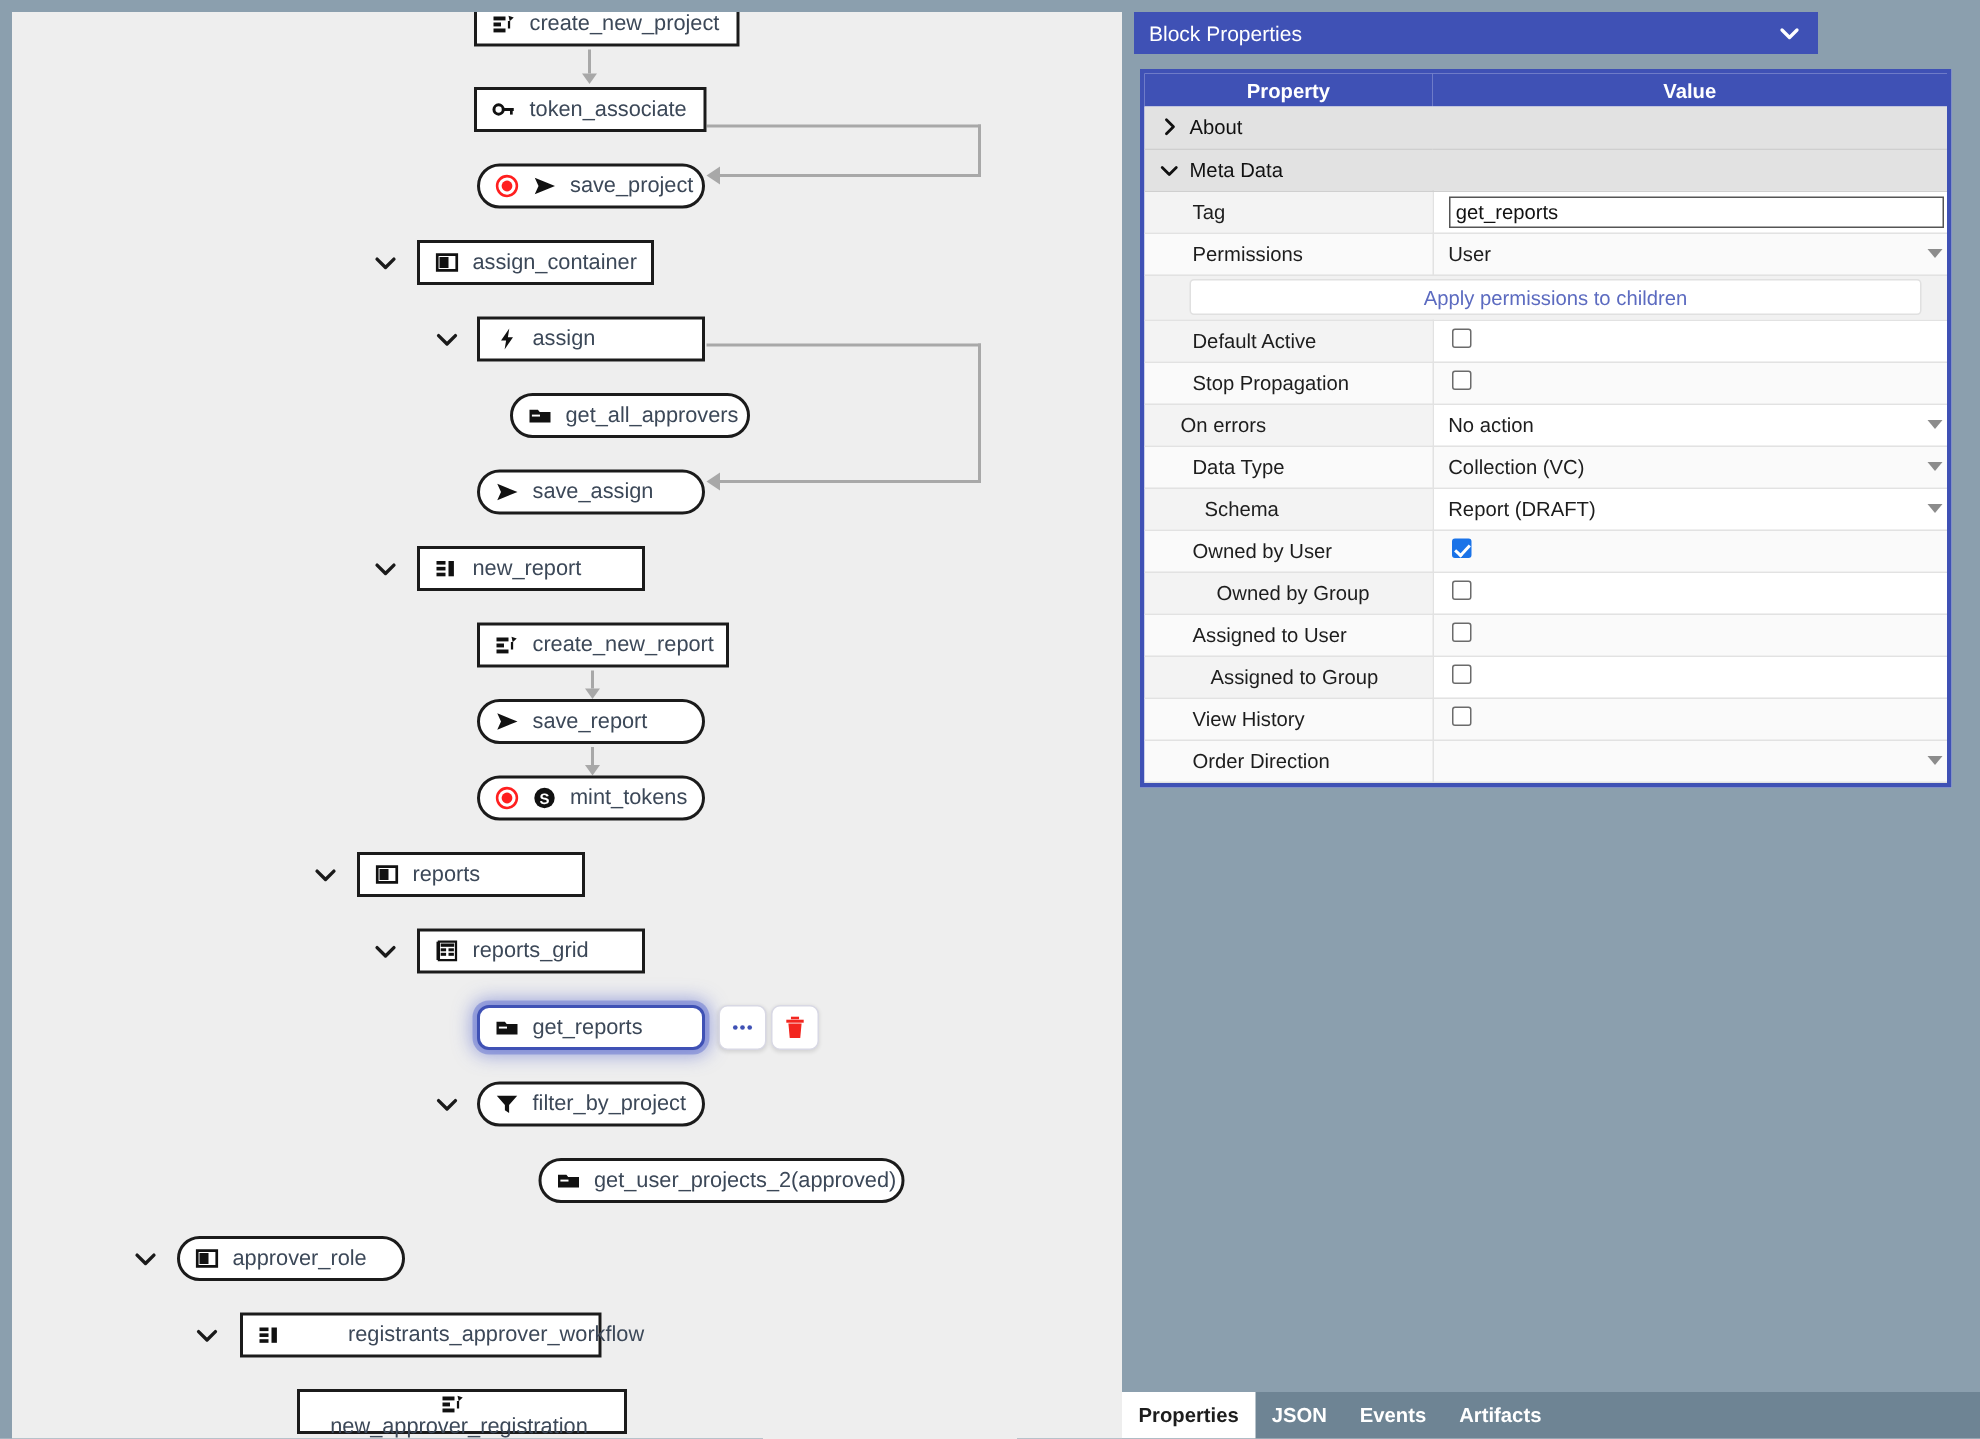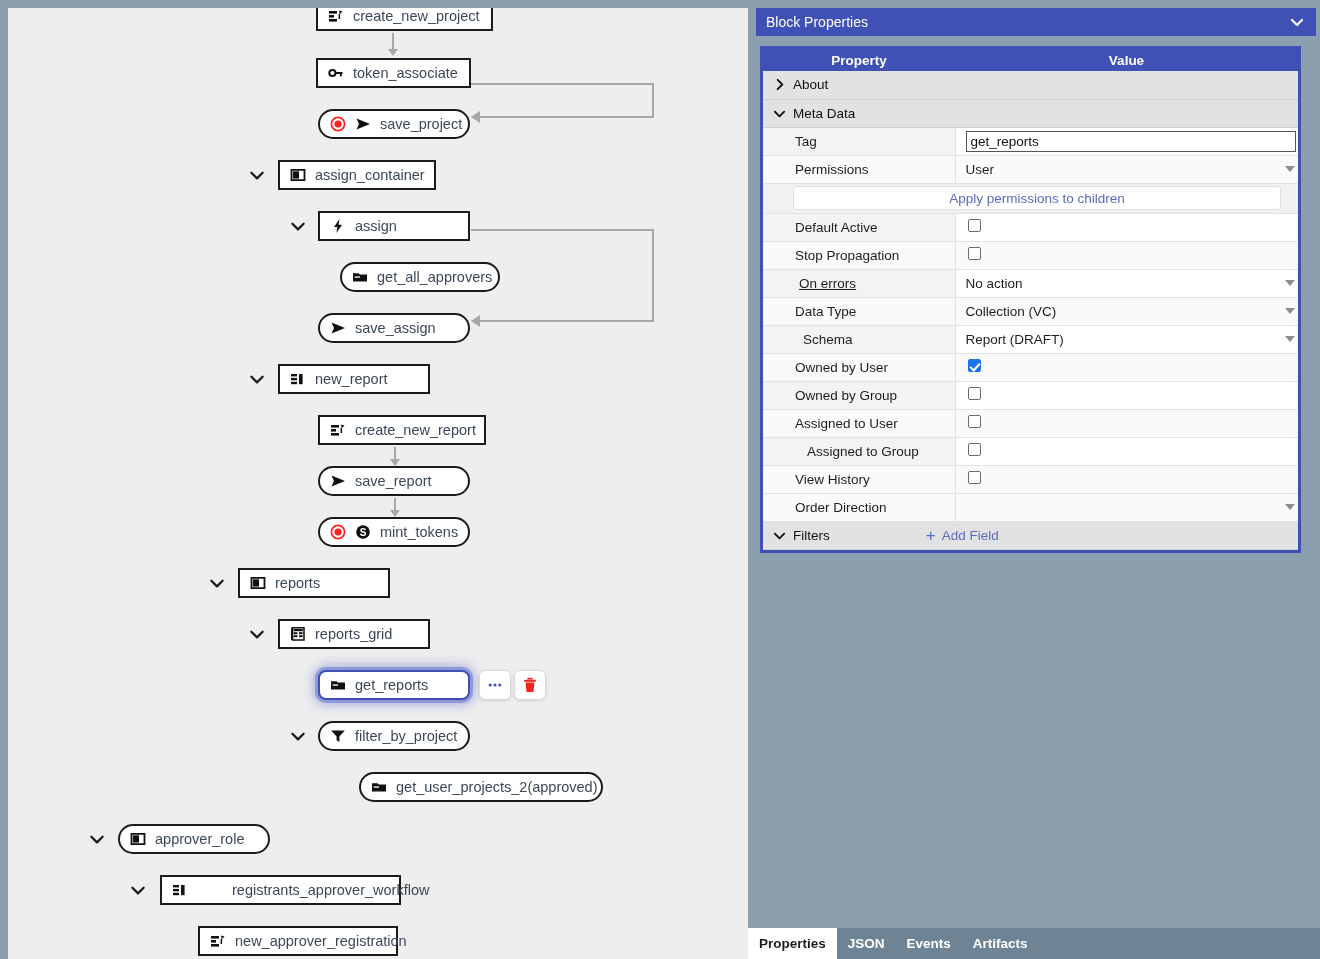--- a/index.html
+++ b/index.html
@@ -85,21 +85,21 @@
     z-index: 9;
   }
 
   
   #panel {
     position: absolute; left: 756px; top: 8px;
     width: 560px; height: 951px;
   }
   .panel-header {
     position: absolute; left: 0; top: 0;
-    width: 560px; height: 28px;
+    width: 456px; height: 28px;
     background: #3f51b5;
     color: #fff;
     display: flex; align-items: center;
     padding: 0 10px;
     font-size: 14px;
   }
   .panel-header .title { flex: 1; }
   .panel-header .chevdown { width: 18px; height: 18px; display:flex; align-items:center; justify-content:center;}
 
   .table-wrap {
@@ -437,21 +437,21 @@
           <span class="ico">
             <svg width="16" height="16" viewBox="0 0 16 16">
               <rect x="1" y="3" width="6" height="2.4" fill="#111"></rect>
               <rect x="1" y="6.9" width="6" height="2.4" fill="#111"></rect>
               <rect x="1" y="10.8" width="6" height="2.4" fill="#111"></rect>
               <rect x="9" y="3" width="3.6" height="10.2" fill="#111"></rect>
             </svg>
           </span>
           <span class="lbl">registrants_approver_workflow</span>
         </div>
-        <div class="node" style="left: 190px; top: 918px; width: 200px;">
+        <div class="node" style="left: 190px; top: 918px; width: 220px; flex-direction: column;">
           <span class="ico">
             <svg width="16" height="16" viewBox="0 0 16 16">
               <rect x="1" y="3" width="8" height="2.6" fill="#111"></rect>
               <rect x="1" y="7" width="5" height="2.6" fill="#111"></rect>
               <rect x="1" y="11" width="8" height="2.6" fill="#111"></rect>
               <path d="M11 2.5 L14.5 3.6 L11.8 6.2 Z" fill="#111"></path>
               <rect x="10.6" y="6" width="1.5" height="5" fill="#111"></rect>
             </svg>
           </span>
           <span class="lbl">new_approver_registration</span>
@@ -543,21 +543,21 @@
             </tr>
             <tr>
               <td class="pname" style="padding-left: 32px;">Default Active</td>
               <td class="pval"><span class="cb"></span></td>
             </tr>
             <tr>
               <td class="pname alt" style="padding-left: 32px;">Stop Propagation</td>
               <td class="pval alt"><span class="cb"></span></td>
             </tr>
             <tr>
-              <td class="pname" style="padding-left: 36px; text-decoration: underline;">On errors</td>
+              <td class="pname" style="padding-left: 24px;">On errors</td>
               <td class="pval">
                 <div class="selectrow">
                   <span class="sval">No action</span>
                   <span class="caret"></span>
                 </div>
               </td>
             </tr>
             <tr>
               <td class="pname alt" style="padding-left: 32px;">Data Type</td>
               <td class="pval alt">
@@ -574,58 +574,41 @@
                   <span class="sval">Report (DRAFT)</span>
                   <span class="caret"></span>
                 </div>
               </td>
             </tr>
             <tr>
               <td class="pname alt" style="padding-left: 32px;">Owned by User</td>
               <td class="pval alt"><span class="cb on"></span></td>
             </tr>
             <tr>
-              <td class="pname" style="padding-left: 32px;">Owned by Group</td>
+              <td class="pname" style="padding-left: 48px;">Owned by Group</td>
               <td class="pval"><span class="cb"></span></td>
             </tr>
             <tr>
               <td class="pname alt" style="padding-left: 32px;">Assigned to User</td>
               <td class="pval alt"><span class="cb"></span></td>
             </tr>
             <tr>
               <td class="pname" style="padding-left: 44px;">Assigned to Group</td>
               <td class="pval"><span class="cb"></span></td>
             </tr>
             <tr>
               <td class="pname alt" style="padding-left: 32px;">View History</td>
               <td class="pval alt"><span class="cb"></span></td>
             </tr>
             <tr>
               <td class="pname alt" style="padding-left: 32px;">Order Direction</td>
               <td class="pval alt">
                 <div class="selectrow">
                   <span class="sval"></span>
                   <span class="caret"></span>
-                </div>
-              </td>
-            </tr>
-            <tr class="grp">
-              <td colspan="2">
-                <div class="gwrap">
-                  <span class="gchev">
-                    <svg width="15" height="15" viewBox="0 0 16 16">
-                      <path d="M3 6 L8 11 L13 6" stroke="#111" stroke-width="2" fill="none" stroke-linecap="round" stroke-linejoin="round"></path>
-                    </svg>
-                  </span>
-                  <span>Filters</span>
-                  <span style="flex: 0 0 96px;"></span>
-                  <span class="addfield">
-                    <span class="plus">+</span>
-                    <span>Add Field</span>
-                  </span>
                 </div>
               </td>
             </tr>
           </tbody>
       </table>
     </div>
 
   </div>
 
   <div id="tabs">

